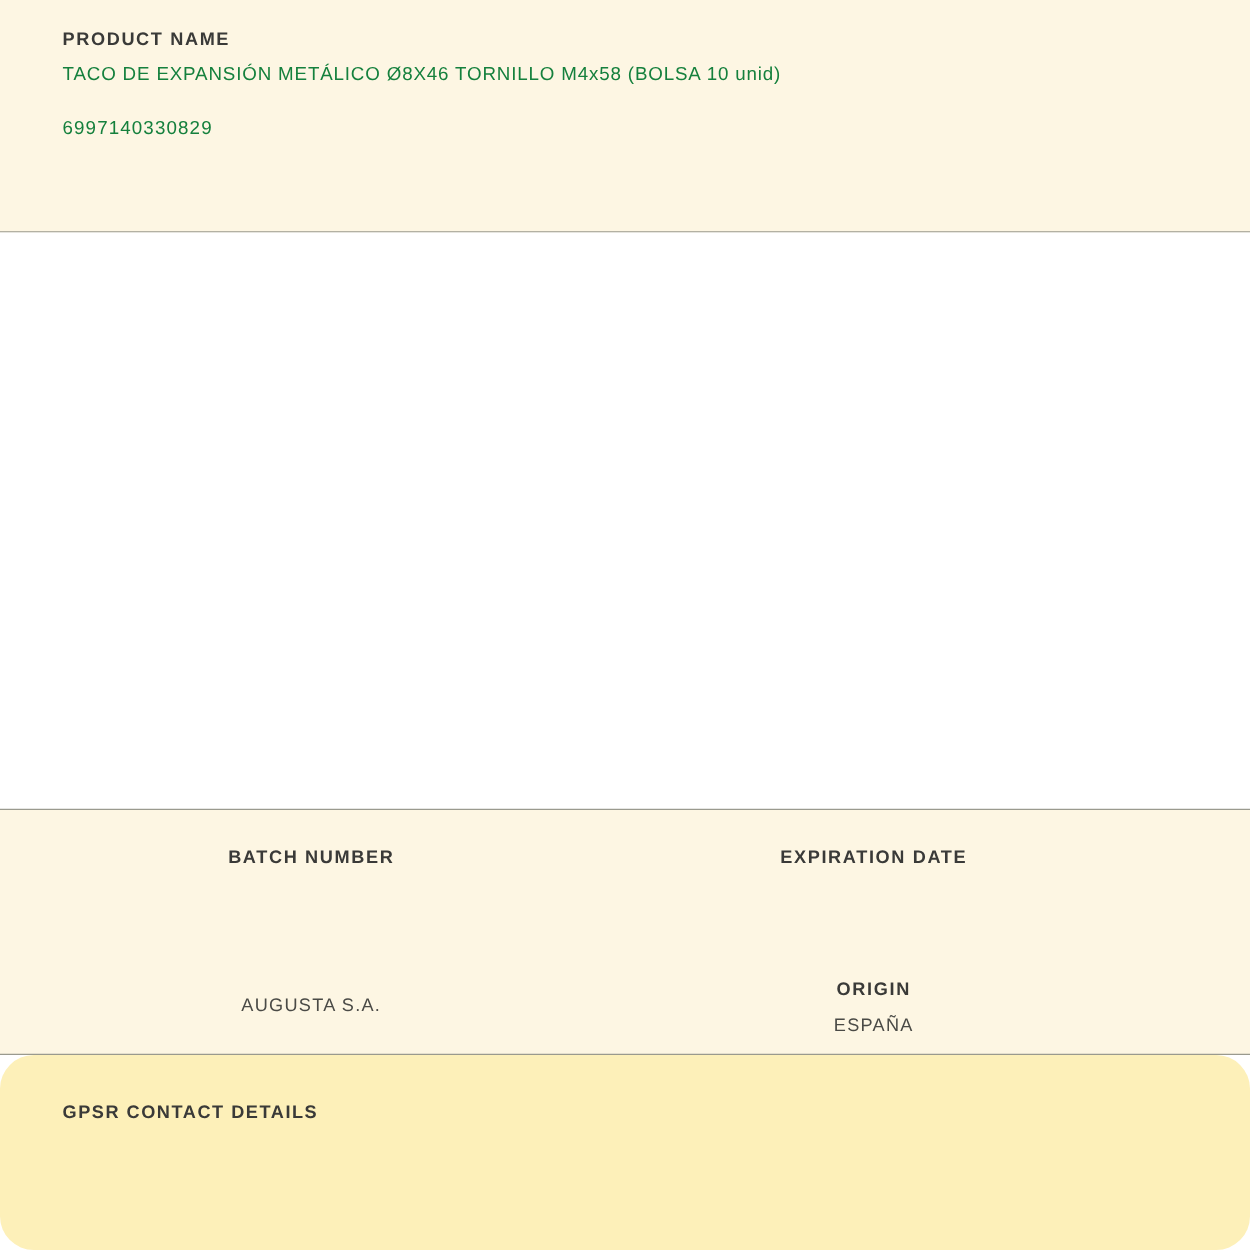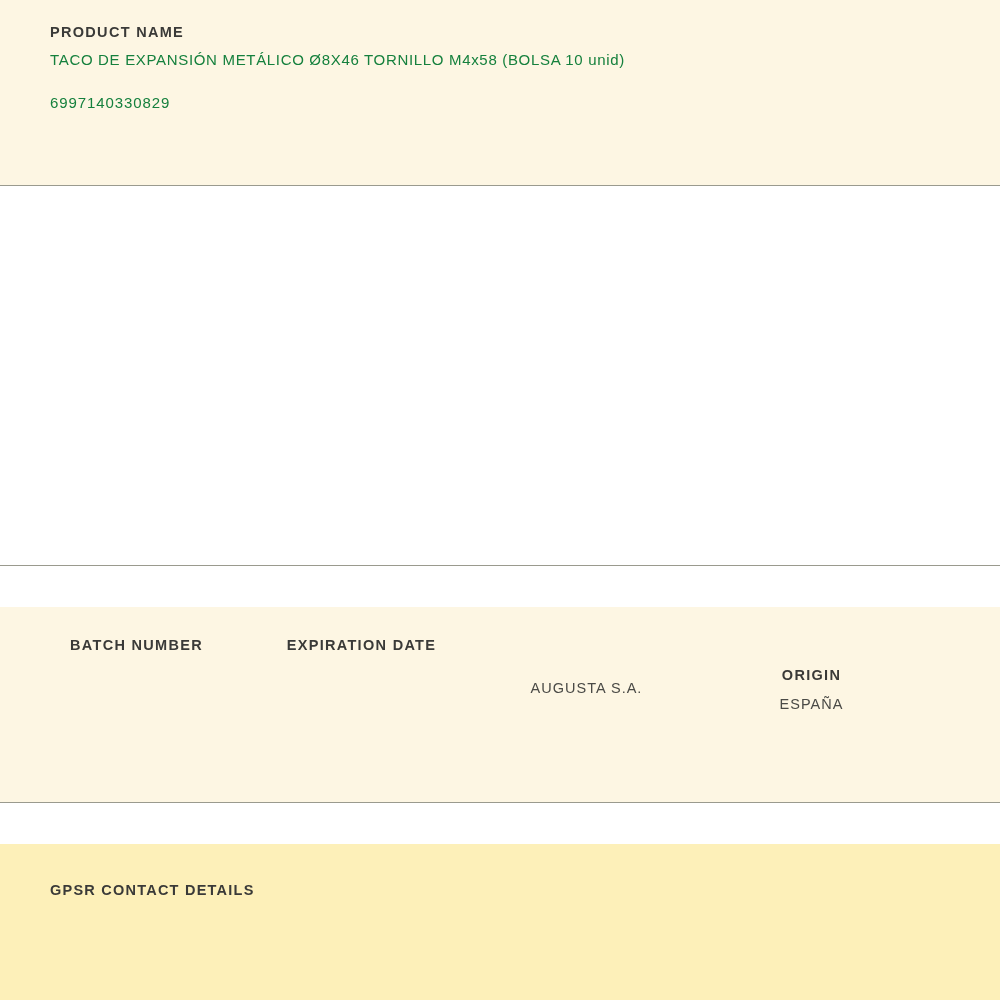--- a/index.html
+++ b/index.html
@@ -13,21 +13,20 @@
     font-family: "Liberation Sans", sans-serif;
     color: #3b3b3b;
     overflow: hidden;
   }
   .sheet {
     position: relative;
     width: 1000px;
     height: 1000px;
     display: flex;
     flex-direction: column;
-    gap: 41px;
   }
 
   
   .header-block {
     background: #fdf6e3;
     padding: 24px 50px 0 50px;
     box-sizing: border-box;
     height: 186px;
     border-bottom: 1px solid #9a9a8e;
   }
@@ -64,21 +63,21 @@
   }
 
   
   .details-block {
     background: #fdf6e3;
     height: 196px;
     box-sizing: border-box;
     border-bottom: 1px solid #9a9a8e;
     padding: 0 50px;
     display: flex;
-    flex-direction: row;
+    flex-direction: column;
     justify-content: flex-start;
   }
   .details-row {
     display: flex;
     width: 100%;
   }
   .details-row.row-1 { margin-top: 30px; }
   .details-row.row-2 { margin-top: 60px; }
   .details-cell {
     flex: 1 1 50%;
@@ -104,20 +103,21 @@
 
   
   .contact-block {
     background: #fdf0b9;
     height: 156px;
     box-sizing: border-box;
     padding: 34px 52px 0 50px;
     display: flex;
     justify-content: space-between;
     align-items: flex-start;
+    border-radius: 27px;
   }
   .contact-title {
     font-size: 14.5px;
     letter-spacing: 0.085em;
     font-weight: 700;
     color: #3a3a38;
     text-transform: uppercase;
     padding-top: 4px;
   }
   .contact-lines {

